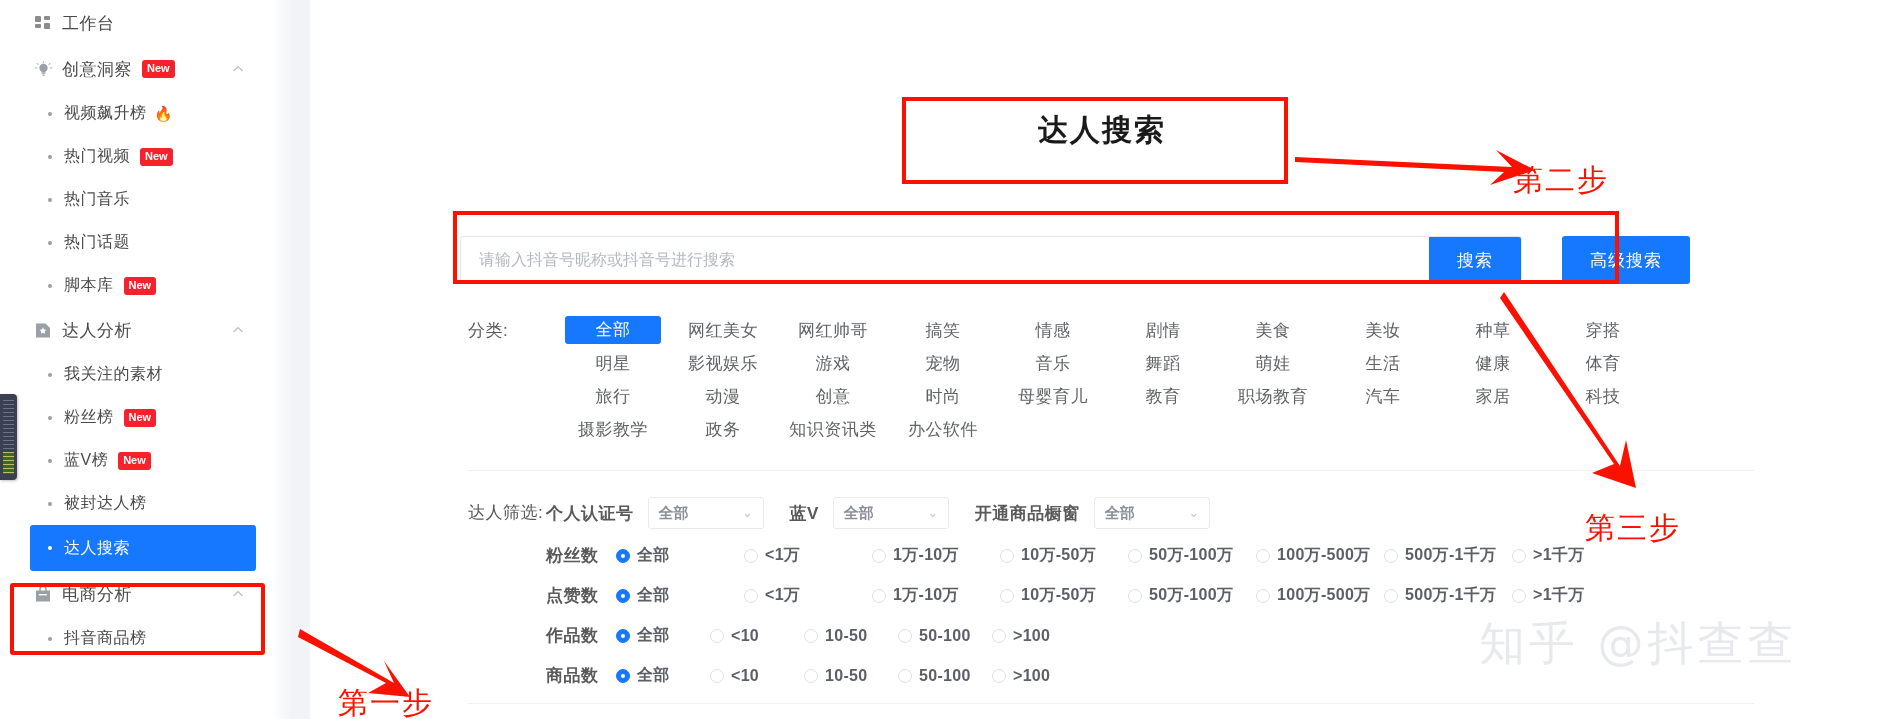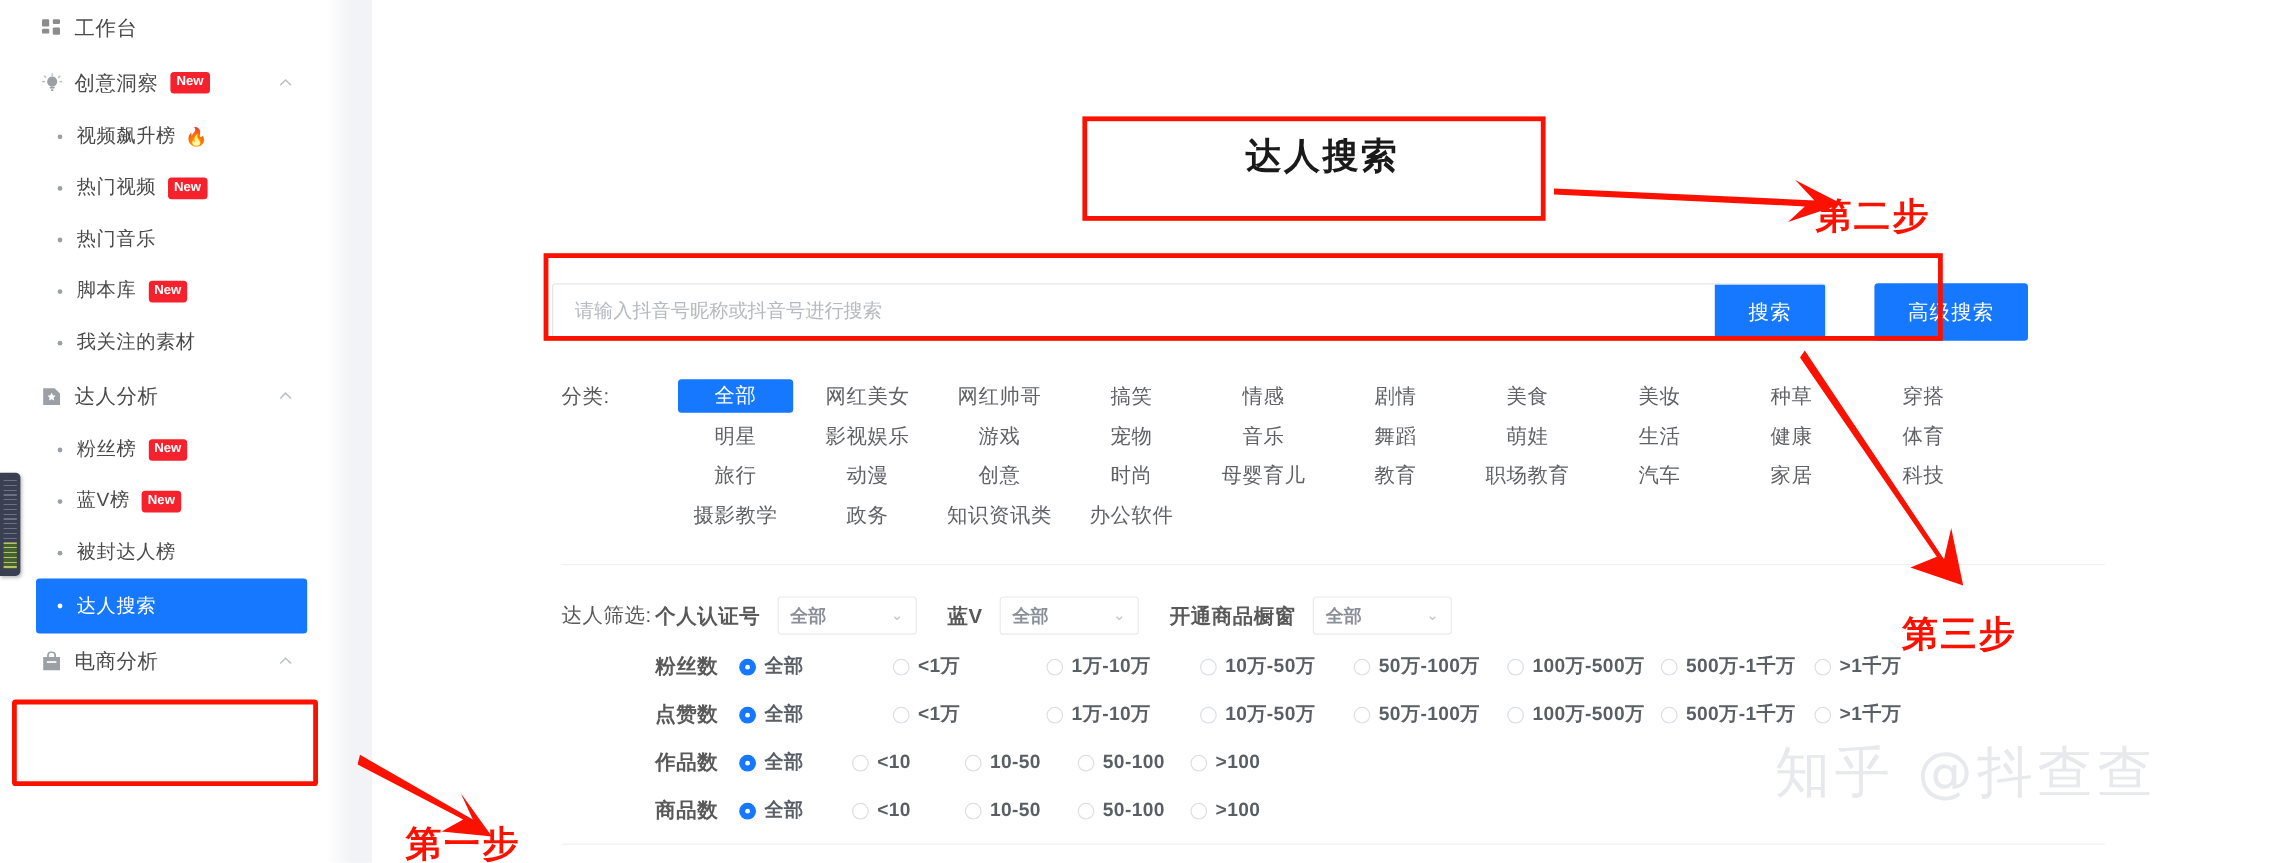--- a/index.html
+++ b/index.html
@@ -182,21 +182,21 @@
 
   
   .anno-box {
     position: absolute; border: 4px solid #fb1100; background: transparent;
     pointer-events: none;
   }
   .box-title { left: 902px; top: 97px; width: 386px; height: 87px; }
   .box-search { left: 453px; top: 211px; width: 1166px; height: 73px; }
   .box-sidebar { left: 10px; top: 583px; width: 255px; height: 72px; border-radius: 3px; }
   .anno-text {
-    position: absolute; color: #fb1100; font-size: 30px; font-weight: bold;
+    position: absolute; color: #fb1100; font-size: 30px; font-weight: normal;
     letter-spacing: 2px; white-space: nowrap;
   }
   .t1 { left: 338px; top: 668px; margin-top: 15px; }
   .t2 { left: 1513px; top: 160px; }
   .t3 { left: 1585px; top: 508px; }
   .anno-arrow { position: absolute; pointer-events: none; }
 
   .watermark {
     position: absolute; left: 1479px; top: 613px;
     font-size: 46px; color: #e7e9ec; letter-spacing: 4px; white-space: nowrap;
@@ -249,38 +249,42 @@
           <span class="dot"></span>
           <span class="slabel">热门视频</span>
           <span class="badge-new">New</span>
         </div>
         <div class="nav-group nav-sub">
           <span class="dot"></span>
           <span class="slabel">热门音乐</span>
         </div>
         <div class="nav-group nav-sub">
           <span class="dot"></span>
+          <span class="slabel">热门话题</span>
+        </div>
+        <div class="nav-group nav-sub">
+          <span class="dot"></span>
           <span class="slabel">脚本库</span>
           <span class="badge-new">New</span>
-        </div>
-        <div class="nav-group nav-sub">
-          <span class="dot"></span>
-          <span class="slabel">我关注的素材</span>
         </div>
         <div class="nav-group nav-top">
           <span class="gicon">
             <svg width="16" height="17" viewBox="0 0 16 17">
               <path d="M1 1.5h9.5L15 6v9.5H1z" fill="#9aa0a6"></path>
               <path d="M8 5.3l1.05 2.12 2.35.34-1.7 1.65.4 2.33L8 10.64l-2.1 1.1.4-2.33-1.7-1.65 2.35-.34z" fill="#fff"></path>
             </svg>
           </span>
           <span class="glabel">达人分析</span>
           <svg class="chev" viewBox="0 0 12 12">
             <path d="M1.5 8L6 3.6 10.5 8" stroke="#b9bec4" stroke-width="1.2" fill="none"></path>
           </svg>
+        </div>
+        <div class="nav-group nav-sub">
+          <span class="dot"></span>
+          <span class="slabel">我关注的素材</span>
         </div>
         <div class="nav-group nav-sub">
           <span class="dot"></span>
           <span class="slabel">粉丝榜</span>
           <span class="badge-new">New</span>
         </div>
         <div class="nav-group nav-sub">
           <span class="dot"></span>
           <span class="slabel">蓝V榜</span>
           <span class="badge-new">New</span>
@@ -298,20 +302,24 @@
             <svg width="16" height="17" viewBox="0 0 16 17">
               <path d="M1 4.5h14v11H1z" fill="#9aa0a6"></path>
               <path d="M5 5V3.2a3 3 0 016 0V5" stroke="#9aa0a6" stroke-width="1.5" fill="none"></path>
               <rect x="4" y="8" width="8" height="1.4" fill="#fff"></rect>
             </svg>
           </span>
           <span class="glabel">电商分析</span>
           <svg class="chev" viewBox="0 0 12 12">
             <path d="M1.5 8L6 3.6 10.5 8" stroke="#b9bec4" stroke-width="1.2" fill="none"></path>
           </svg>
+        </div>
+        <div class="nav-group nav-sub">
+          <span class="dot"></span>
+          <span class="slabel">抖音商品榜</span>
         </div>
       </div>
   </div>
 
   <div class="edge-widget">
     <div class="stripes"></div>
     <div class="accent"></div>
   </div>
 
   <div class="gutter"></div>

